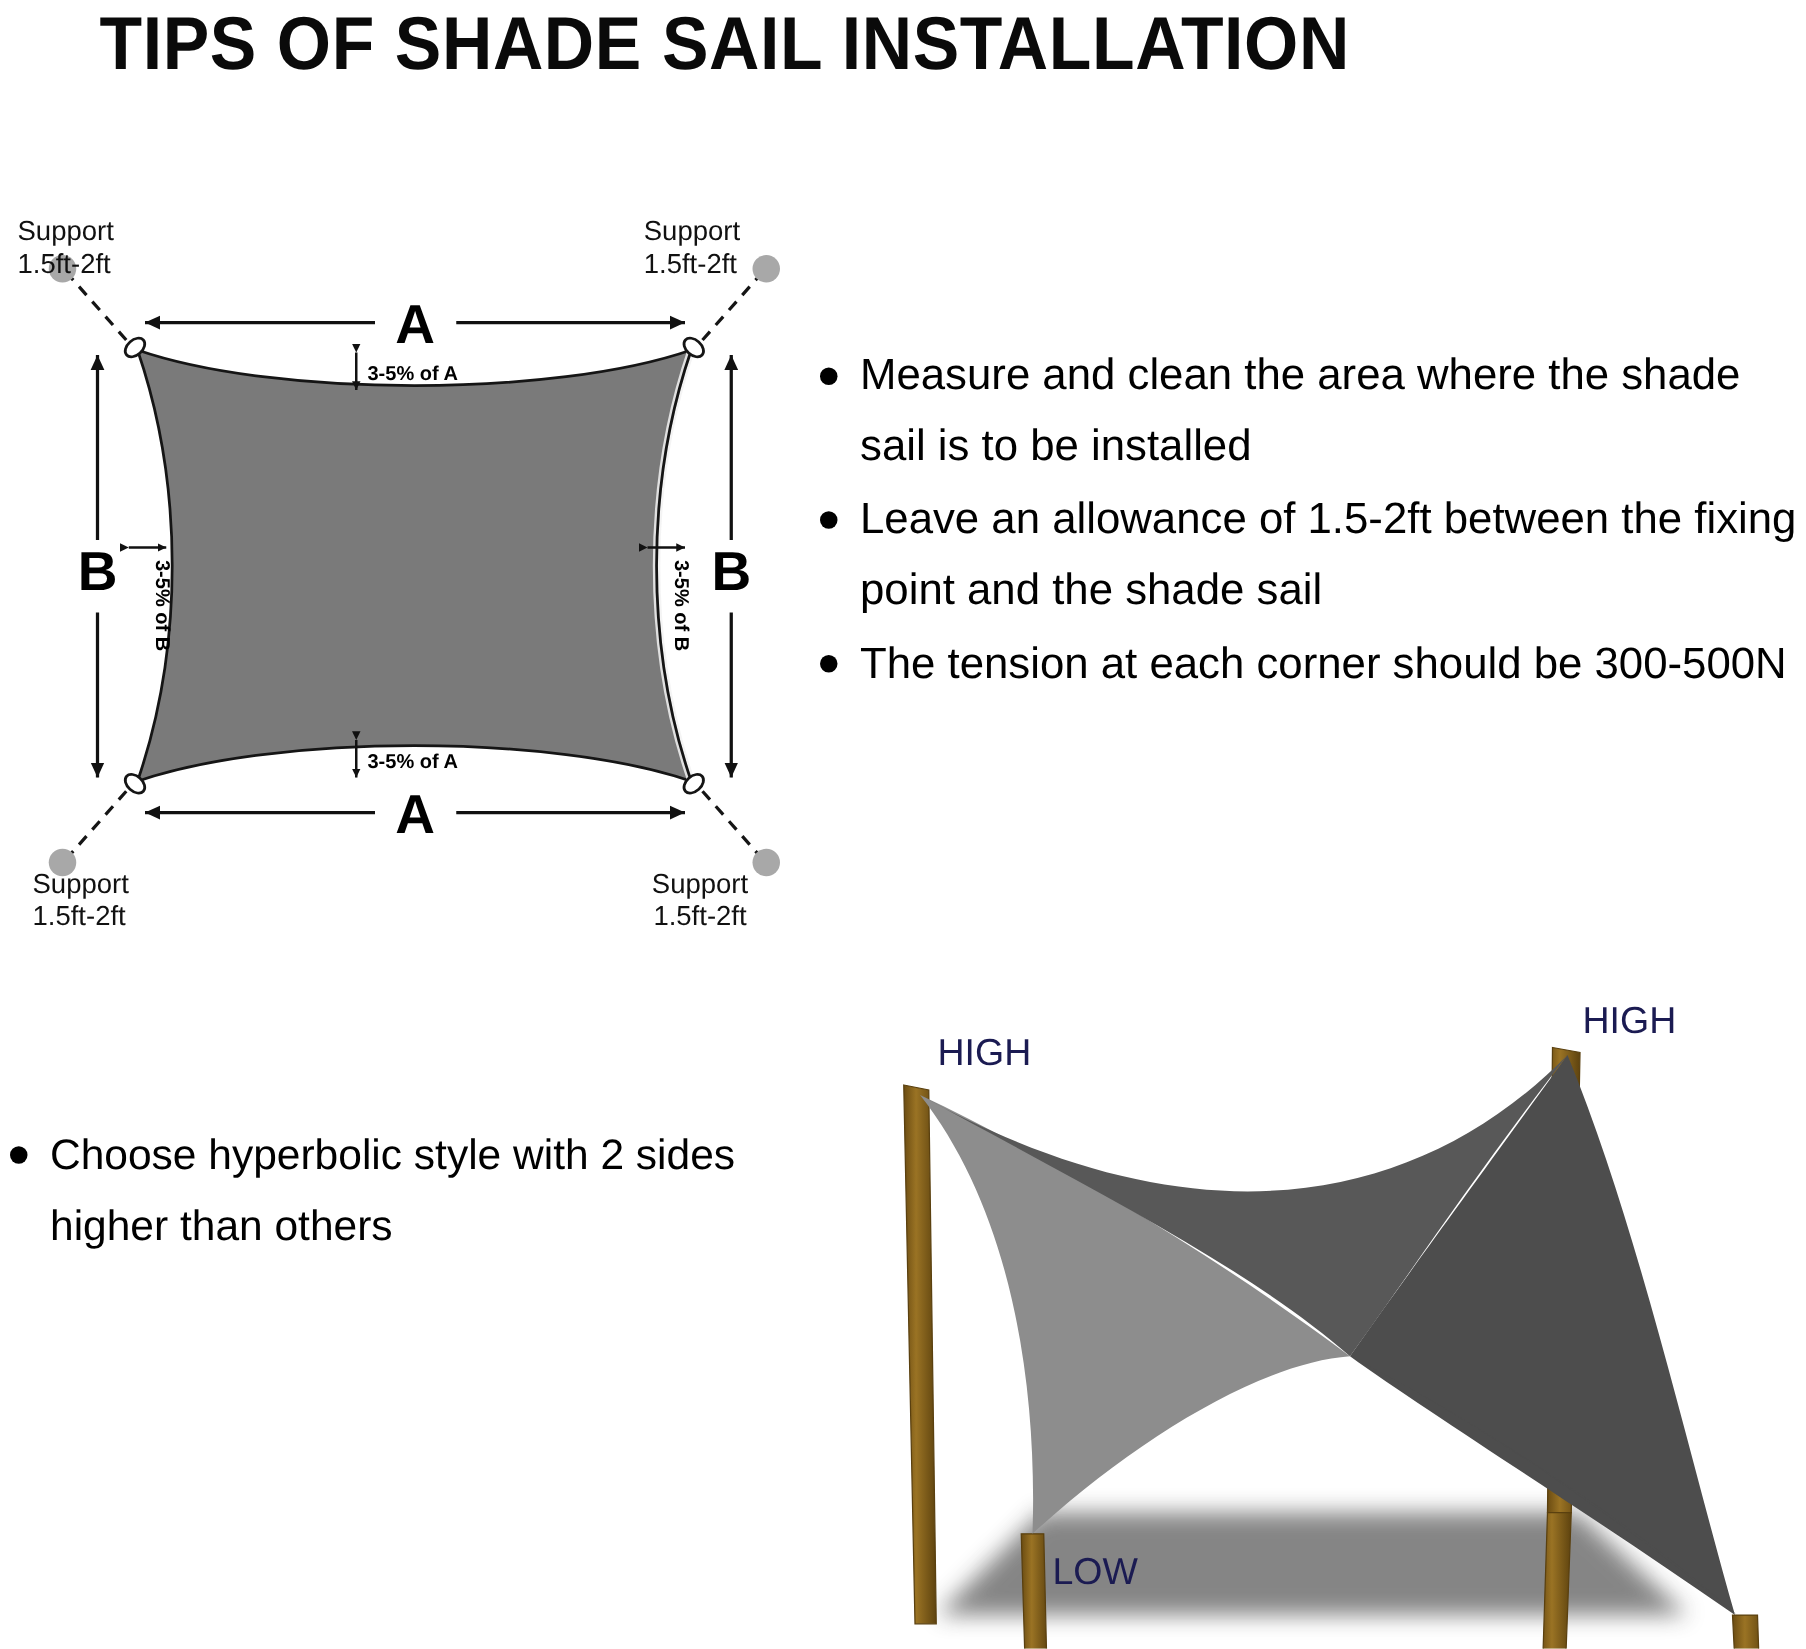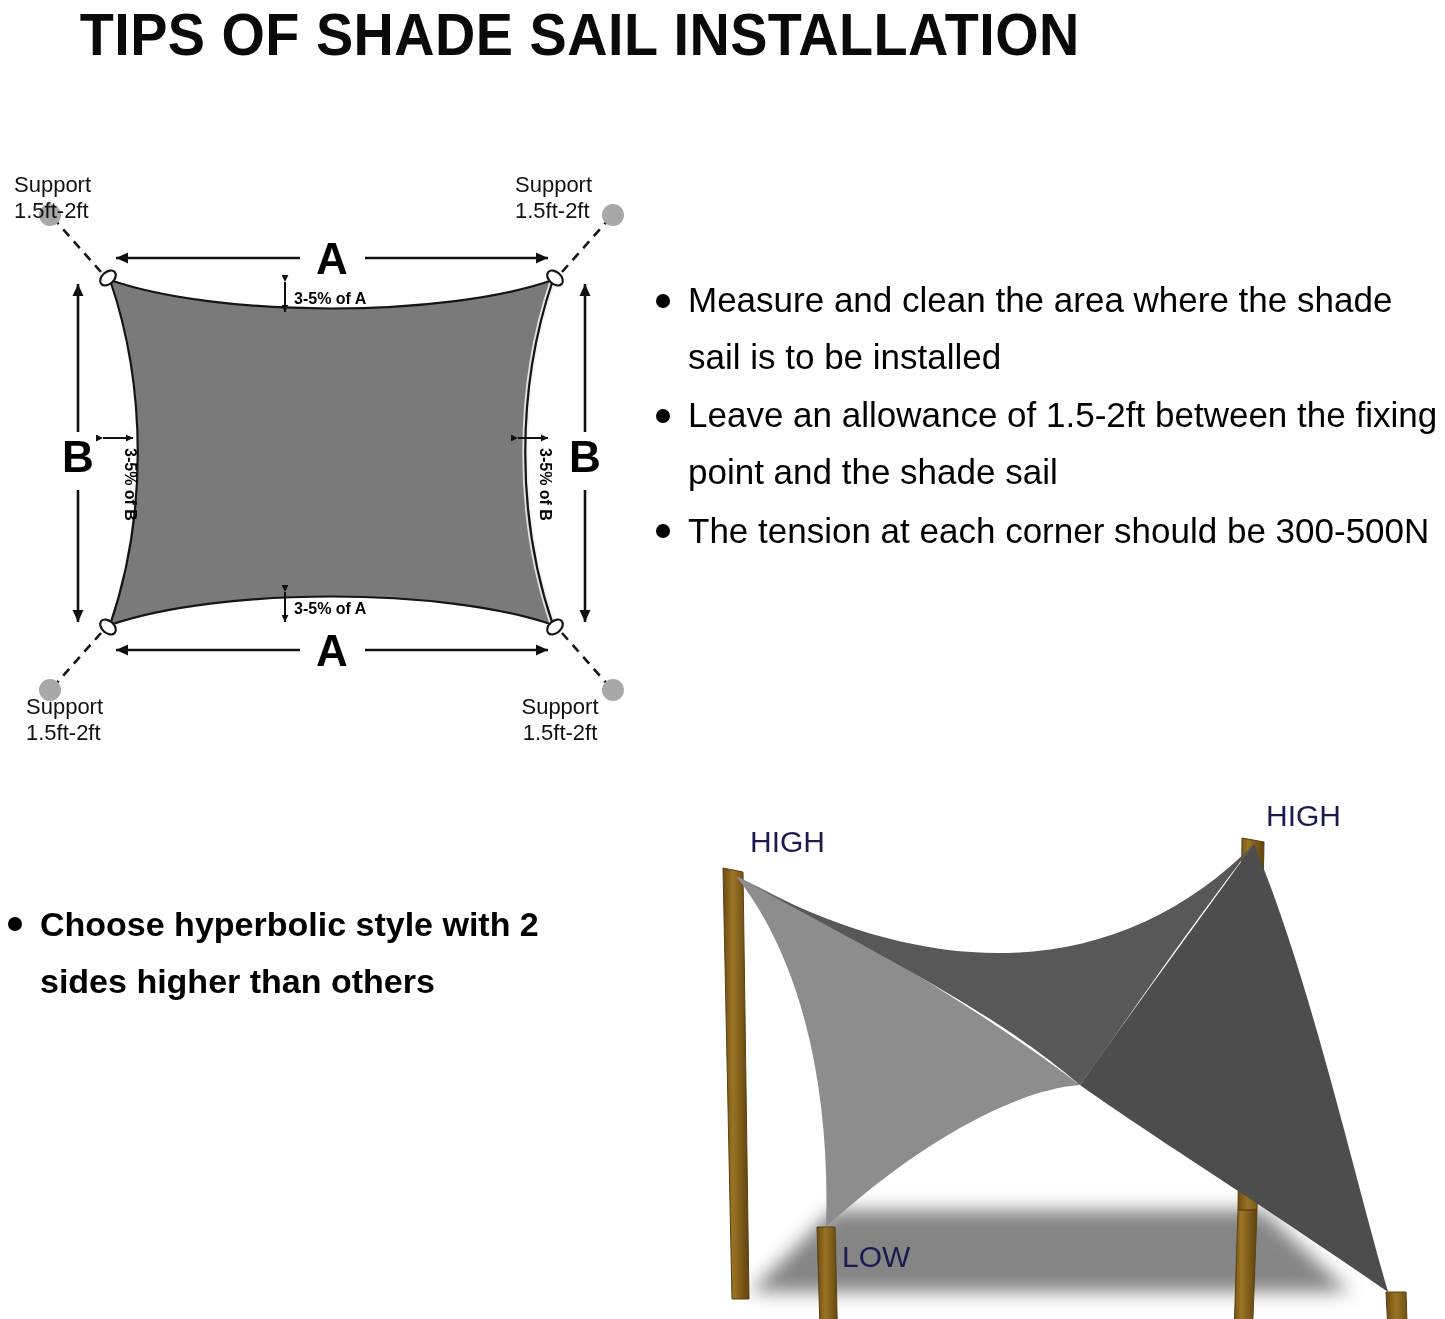--- a/index.html
+++ b/index.html
@@ -74,21 +74,21 @@
   }
   #tips-right-list .bullet-item { margin-bottom: 2px; }
 
   #tips-bottom-list {
     left: 0px;
     top: 896px;
     width: 625px;
     font-size: 34px;
     line-height: 1.67;
   }
-  #tips-bottom-list .bullet-item { margin-bottom: 2px; font-weight: bold; }
+  #tips-bottom-list .bullet-item { margin-bottom: 2px; }
 
   
   #rect-svg {
     position: absolute;
     left: 0px;
     top: 150px;
     width: 660px;
     height: 600px;
   }
   #hyper-svg {

